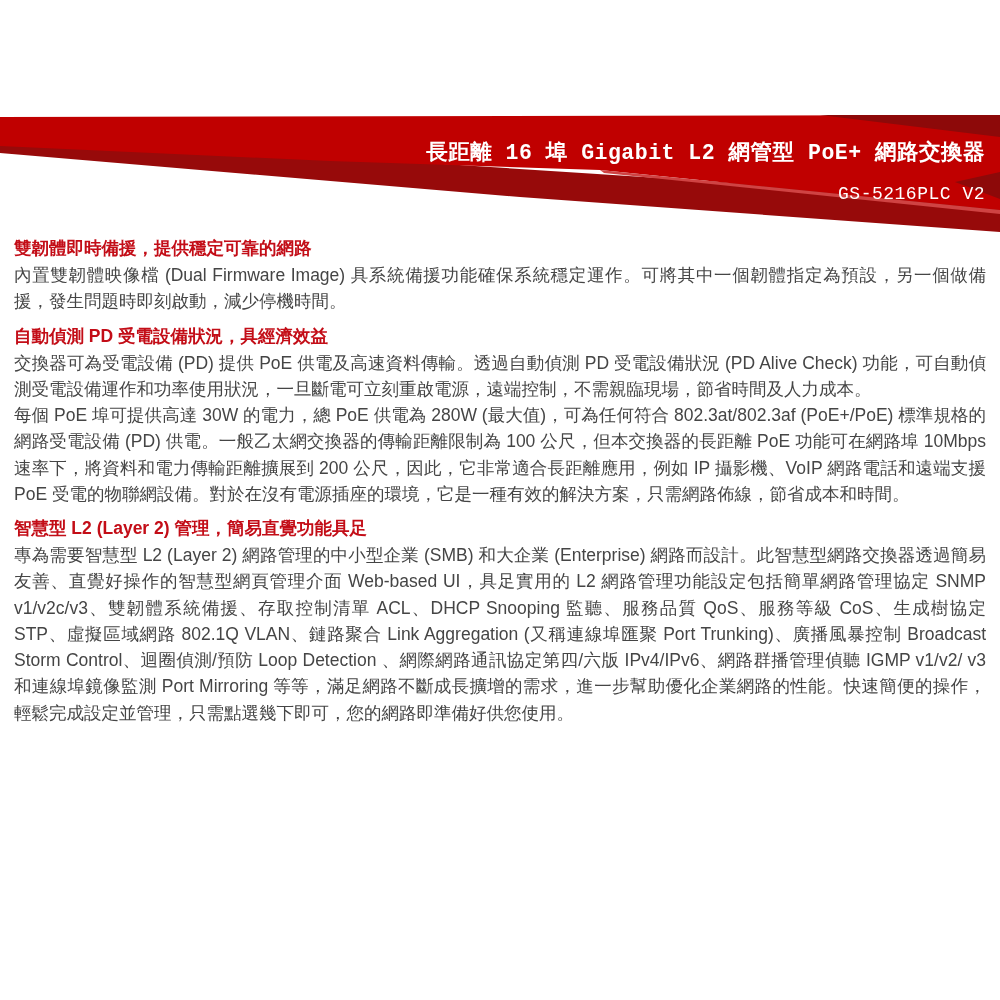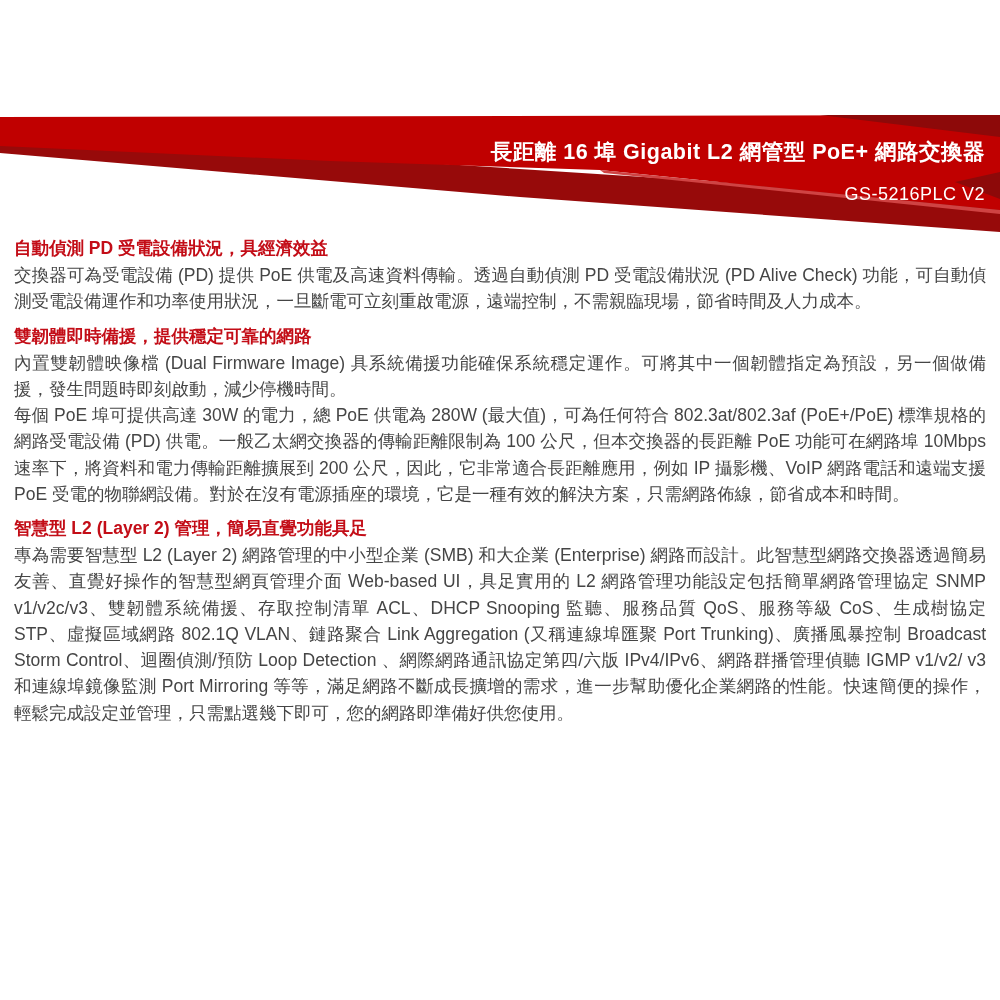--- a/index.html
+++ b/index.html
@@ -12,20 +12,21 @@
     font-family: "Liberation Sans", "DejaVu Sans", sans-serif;
   }
 
   
   .banner {
     position: absolute;
     top: 113px;
     left: 0;
     width: 1000px;
     height: 122px;
+    font-family: Liberation Mono, monospace;
   }
   .banner-bg {
     position: absolute;
     inset: 0;
     width: 100%;
     height: 100%;
     display: block;
   }
   .shape-bright { fill: var(--banner-red, #c00000); }
   .shape-dark   { fill: var(--banner-dark, #970a0a); }
@@ -97,26 +98,26 @@
       <polygon class="shape-dark2" points="1000,59 955,69 1000,86"></polygon>
     </svg>
     <div class="banner-text">
       <div class="banner-title">長距離 16 埠 Gigabit L2 網管型 PoE+ 網路交換器</div>
       <div class="banner-model">GS-5216PLC V2</div>
     </div>
   </header>
 
   <main class="content">
     <section class="feature">
+      <h2>雙韌體即時備援，提供穩定可靠的網路</h2>
+      <p>內置雙韌體映像檔 (Dual Firmware Image) 具系統備援功能確保系統穩定運作。可將其中一個韌體指定為預設，另一個做備援，發生問題時即刻啟動，減少停機時間。</p>
+    </section>
+    <section class="feature">
       <h2>自動偵測 PD 受電設備狀況，具經濟效益</h2>
       <p>交換器可為受電設備 (PD) 提供 PoE 供電及高速資料傳輸。透過自動偵測 PD 受電設備狀況 (PD Alive Check) 功能，可自動偵測受電設備運作和功率使用狀況，一旦斷電可立刻重啟電源，遠端控制，不需親臨現場，節省時間及人力成本。</p>
-    </section>
-    <section class="feature">
-      <h2>雙韌體即時備援，提供穩定可靠的網路</h2>
-      <p>內置雙韌體映像檔 (Dual Firmware Image) 具系統備援功能確保系統穩定運作。可將其中一個韌體指定為預設，另一個做備援，發生問題時即刻啟動，減少停機時間。</p>
     </section>
     <section class="feature">
       <p>每個 PoE 埠可提供高達 30W 的電力，總 PoE 供電為 280W (最大值)，可為任何符合 802.3at/802.3af (PoE+/PoE) 標準規格的網路受電設備 (PD) 供電。一般乙太網交換器的傳輸距離限制為 100 公尺，但本交換器的長距離 PoE 功能可在網路埠 10Mbps 速率下，將資料和電力傳輸距離擴展到 200 公尺，因此，它非常適合長距離應用，例如 IP 攝影機、VoIP 網路電話和遠端支援 PoE 受電的物聯網設備。對於在沒有電源插座的環境，它是一種有效的解決方案，只需網路佈線，節省成本和時間。</p>
     </section>
     <section class="feature">
       <h2>智慧型 L2 (Layer 2) 管理，簡易直覺功能具足</h2>
       <p>專為需要智慧型 L2 (Layer 2) 網路管理的中小型企業 (SMB) 和大企業 (Enterprise) 網路而設計。此智慧型網路交換器透過簡易友善、直覺好操作的智慧型網頁管理介面 Web-based UI，具足實用的 L2 網路管理功能設定包括簡單網路管理協定 SNMP v1/v2c/v3、雙韌體系統備援、存取控制清單 ACL、DHCP Snooping 監聽、服務品質 QoS、服務等級 CoS、生成樹協定 STP、虛擬區域網路 802.1Q VLAN、鏈路聚合 Link Aggregation (又稱連線埠匯聚 Port Trunking)、廣播風暴控制 Broadcast Storm Control、迴圈偵測/預防 Loop Detection 、網際網路通訊協定第四/六版 IPv4/IPv6、網路群播管理偵聽 IGMP v1/v2/ v3 和連線埠鏡像監測 Port Mirroring 等等，滿足網路不斷成長擴增的需求，進一步幫助優化企業網路的性能。快速簡便的操作，輕鬆完成設定並管理，只需點選幾下即可，您的網路即準備好供您使用。</p>
     </section>
   </main>
 

